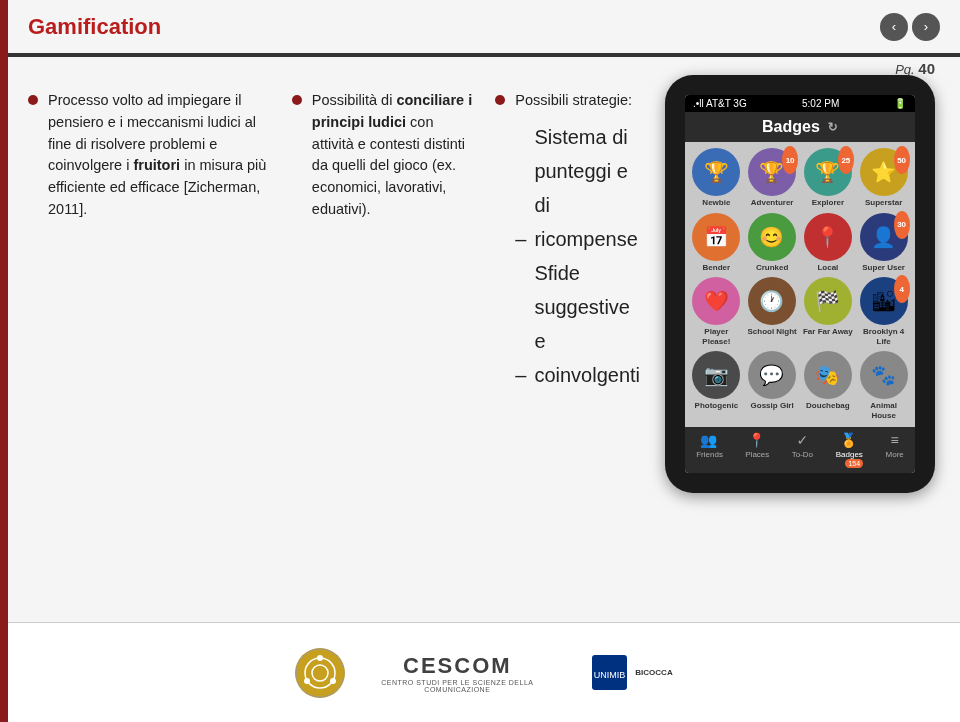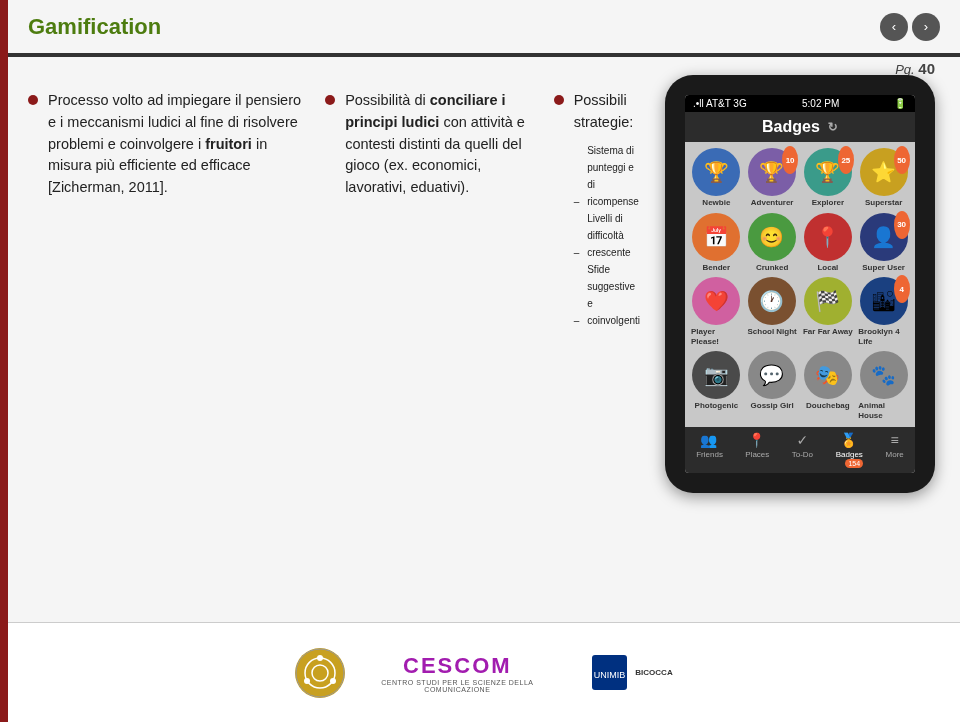--- a/index.html
+++ b/index.html
@@ -33,21 +33,21 @@
       border-bottom: 2px solid #333;
       display: flex;
       align-items: center;
       justify-content: space-between;
       padding: 0 20px 0 20px;
     }
 
     .header-title {
       font-size: 22px;
       font-weight: bold;
-      color: #4d7c0f;
+      color: #b91c1c;
     }
 
     .nav-buttons {
       display: flex;
       align-items: center;
       gap: 4px;
     }
 
     .nav-btn {
       width: 28px;
@@ -123,21 +123,21 @@
       font-weight: bold;
     }
 
     .sub-list {
       margin-top: 8px;
       margin-left: 0;
       list-style: none;
     }
 
     .sub-list li {
-      font-size: 10px;
+      font-size: 20px;
       color: #222;
       line-height: 1.7;
       display: flex;
       align-items: flex-end;
       gap: 8px;
     }
 
     .sub-list li::before {
       content: "–";
       color: #222;
@@ -234,21 +234,21 @@
       width: 16px;
       height: 28px;
       display: flex;
       align-items: center;
       justify-content: center;
     }
 
     .badge-label {
       font-size: 8px;
       color: #333;
-      text-align: left;
+      text-align: center;
       font-weight: bold;
       line-height: 1.2;
     }
 
     .phone-tab-bar {
       background: #2c2c2c;
       display: flex;
       justify-content: space-around;
       padding: 5px 0;
     }
@@ -310,21 +310,21 @@
       text-align: center;
     }
 
     .cescom-text {
       text-align: center;
     }
 
     .cescom-text .cescom-main {
       font-size: 22px;
       font-weight: bold;
-      color: #a21caf;
+      color: #404040;
       letter-spacing: 2px;
     }
 
     .cescom-text .cescom-sub {
       font-size: 8px;
       color: #333;
       letter-spacing: 0.5px;
     }
 
     .bicocca-logo {
@@ -396,23 +396,20 @@
       </div>
     </div>
 
     <div class="bullet-item">
       <div class="bullet-dot"></div>
       <div class="bullet-text">
         <span>Possibili strategie:</span>
         <ul class="sub-list">
           <li>
               <span>Sistema di punteggi e di ricompense</span>
-            </li>
-          <li>
-              <span>Livelli di difficoltà crescente</span>
             </li>
           <li>
               <span>Sfide suggestive e coinvolgenti</span>
             </li>
         </ul>
       </div>
     </div>
 
   </div>
 

